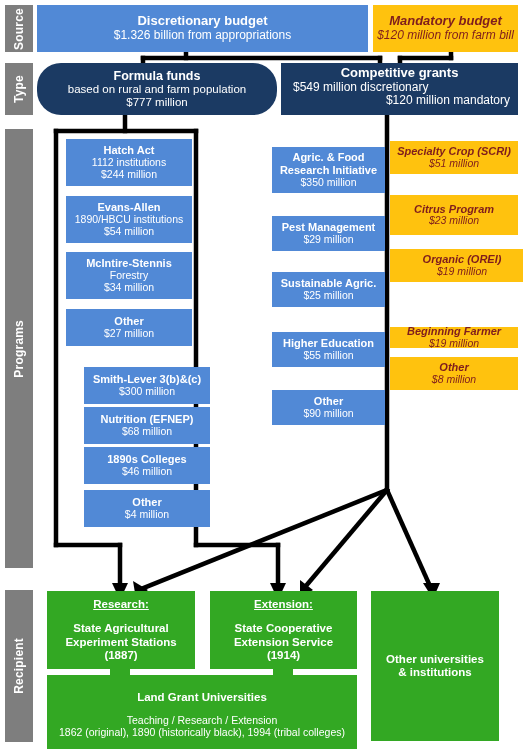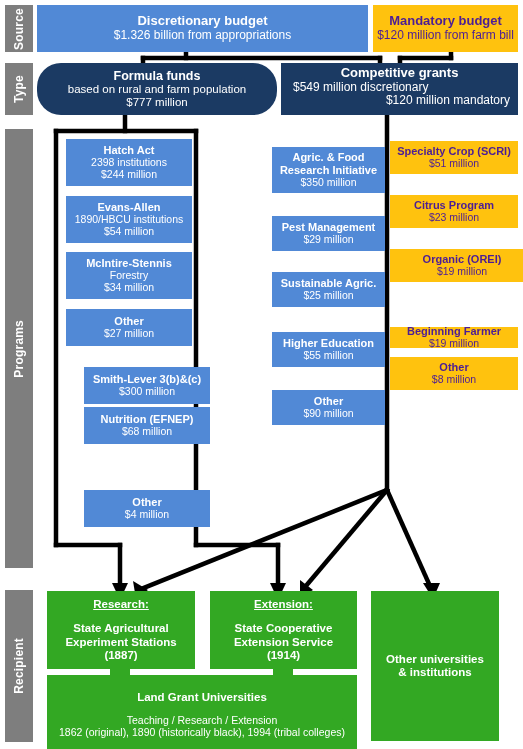--- a/index.html
+++ b/index.html
@@ -5,21 +5,21 @@
   html,body{margin:0;padding:0;background:#ffffff;}
   body{width:523px;height:749px;font-family:"Liberation Sans",sans-serif;}
   #stage{position:relative;width:523px;height:749px;overflow:hidden;background:#fff;}
   .band{position:absolute;background:#7e7e7e;color:#ffffff;font-weight:bold;font-size:12px;
         display:flex;align-items:center;justify-content:center;letter-spacing:.2px;}
   .band span{writing-mode:vertical-rl;transform:rotate(180deg);white-space:nowrap;}
   .box{position:absolute;box-sizing:border-box;display:flex;flex-direction:column;
        align-items:center;justify-content:center;text-align:center;line-height:1.14;}
   .blue{background:#5189d6;color:#ffffff;}
   .navy{background:#1b3a63;color:#ffffff;}
-  .gold{background:#ffc20e;color:#4c1d95;}
+  .gold{background:#ffc20e;color:#7f1d1d;font-style:italic;}
   .green{background:#33a823;color:#ffffff;}
   .big1{font-weight:bold;font-size:13px;}
   .big2{font-size:12px;font-weight:normal;}
   .nav-l1{font-weight:bold;font-size:12.5px;}
   .nav-l2{font-size:11.5px;font-weight:normal;}
   .prog-t{font-weight:bold;font-size:11px;}
   .prog-s{font-size:10.5px;font-weight:normal;}
   .prog-v{font-size:10.5px;font-weight:normal;}
   .rec-h{font-weight:bold;font-size:11.5px;text-decoration:underline;margin-bottom:11px;}
   .rec-b{font-weight:bold;font-size:11.5px;}
@@ -100,21 +100,21 @@
     <div class="nav-l2">$777 million</div>
   </div>
   <div class="box navy" style="left:281px;top:63px;width:237px;height:52px;justify-content:flex-start;padding-top:3px;">
     <div class="cg-line1">Competitive grants</div>
     <div class="cg-line2">$549 million discretionary</div>
     <div class="cg-line3">$120 million mandatory</div>
   </div>
 
   <div class="box blue" style="left:66px;top:139px;width:126px;height:47px;">
     <div class="prog-t">Hatch Act</div>
-    <div class="prog-s">2398 institutions</div>
+    <div class="prog-s">1112 institutions</div>
     <div class="prog-v">$244 million</div>
   </div>
   <div class="box blue" style="left:66px;top:196px;width:126px;height:47px;">
     <div class="prog-t">Evans-Allen</div>
     <div class="prog-s">1890/HBCU institutions</div>
     <div class="prog-v">$54 million</div>
   </div>
   <div class="box blue" style="left:66px;top:252px;width:126px;height:47px;">
     <div class="prog-t">McIntire-Stennis</div>
     <div class="prog-s">Forestry</div>
@@ -126,20 +126,24 @@
   </div>
 
   <div class="box blue" style="left:84px;top:367px;width:126px;height:37px;">
     <div class="prog-t">Smith-Lever 3(b)&amp;(c)</div>
     <div class="prog-v">$300 million</div>
   </div>
   <div class="box blue" style="left:84px;top:407px;width:126px;height:37px;">
     <div class="prog-t">Nutrition (EFNEP)</div>
     <div class="prog-v">$68 million</div>
   </div>
+  <div class="box blue" style="left:84px;top:447px;width:126px;height:37px;">
+    <div class="prog-t">1890s Colleges</div>
+    <div class="prog-v">$46 million</div>
+  </div>
   <div class="box blue" style="left:84px;top:490px;width:126px;height:37px;">
     <div class="prog-t">Other</div>
     <div class="prog-v">$4 million</div>
   </div>
 
   <div class="box blue" style="left:272px;top:147px;width:113px;height:46px;">
     <div class="prog-t">Agric. &amp; Food Research Initiative</div>
     <div class="prog-v">$350 million</div>
   </div>
   <div class="box blue" style="left:272px;top:216px;width:113px;height:35px;align-items:center;">
@@ -156,21 +160,21 @@
   </div>
   <div class="box blue" style="left:272px;top:390px;width:113px;height:35px;">
     <div class="prog-t">Other</div>
     <div class="prog-v">$90 million</div>
   </div>
 
   <div class="box gold" style="left:390px;top:141px;width:128px;height:33px;">
     <div class="prog-t">Specialty Crop (SCRI)</div>
     <div class="prog-v">$51 million</div>
   </div>
-  <div class="box gold" style="left:390px;top:195px;width:128px;height:33px;text-align:right;">
+  <div class="box gold" style="left:390px;top:195px;width:128px;height:40px;text-align:right;">
     <div class="prog-t">Citrus Program</div>
     <div class="prog-v">$23 million</div>
   </div>
   <div class="box gold" style="left:390px;top:249px;width:144px;height:33px;">
     <div class="prog-t">Organic (OREI)</div>
     <div class="prog-v">$19 million</div>
   </div>
   <div class="box gold" style="left:390px;top:303px;width:128px;height:21px;margin-top:24px;">
     <div class="prog-t">Beginning Farmer</div>
     <div class="prog-v">$19 million</div>

